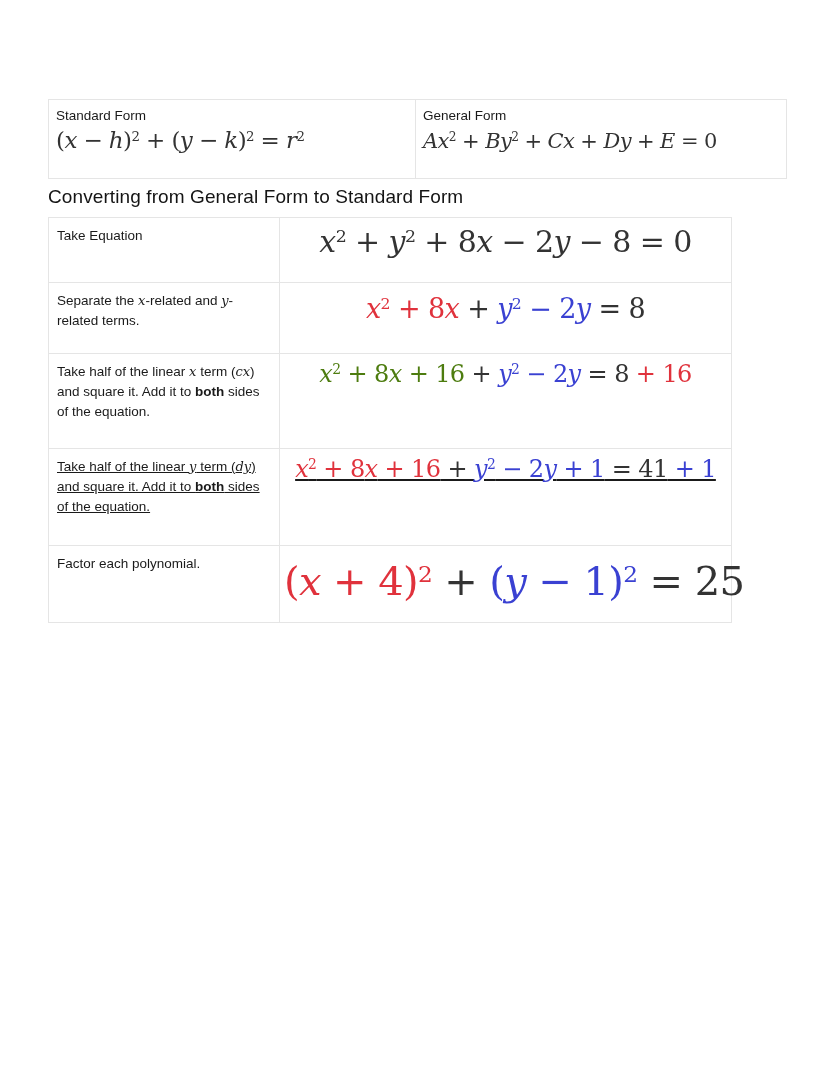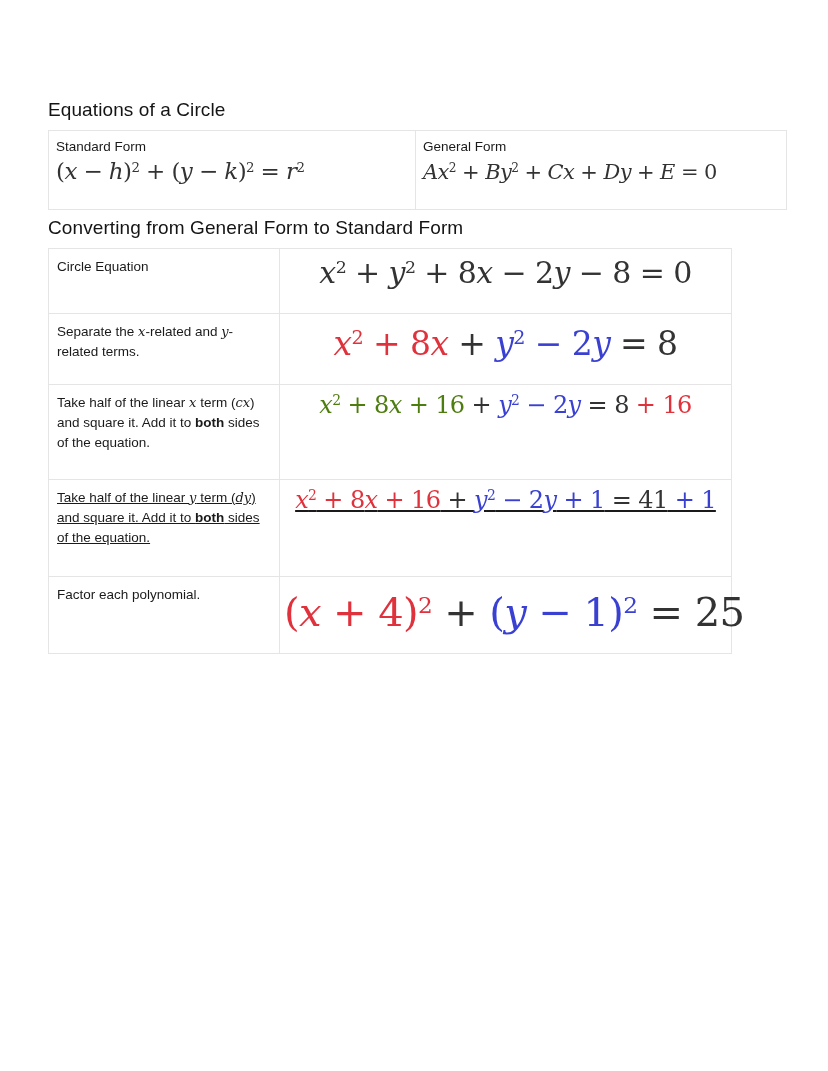--- a/index.html
+++ b/index.html
@@ -36,39 +36,38 @@
 
   
   .steps td.lbl{width:208px;padding:8px 14px 8px 8px;font-size:13.5px;line-height:20px;}
   .steps td.eqc{text-align:center;padding:5px 4px 6px 4px;}
   .steps tr:nth-child(1){height:65px;}
   .steps tr:nth-child(2){height:71px;}
   .steps tr:nth-child(3){height:95px;}
   .steps tr:nth-child(4){height:97px;text-decoration:underline;}
   .steps tr:nth-child(5){height:77px;}
   .steps tr:nth-child(1) .eq{font-size:30px;}
-  .steps tr:nth-child(2) .eq{font-size:33px;}
+  .steps tr:nth-child(2) .eq{font-size:27px;}
   .steps tr:nth-child(3) .eq{font-size:24px;}
   .steps tr:nth-child(4) .eq{font-size:24px;}
   .steps tr:nth-child(5) .eq{font-size:40px;}
   .steps tr:nth-child(2) .eqc{padding-top:9px;}
   .steps tr:nth-child(5) .eqc{padding-top:10px;}
 
   .lbl-math{
     font-family:"DejaVu Serif","Liberation Serif",serif;
     font-style:italic;font-size:13px;
   }
   .lbl-bold{font-weight:bold;}
 </style>
 </head>
 <body>
 
 <div class="page">
 
-  <h1 class="sec-title">Equations of a Circle</h1>
 
   <table class="forms">
     <tbody>
       <tr id="forms-row">
           <td class="c1">
             <div class="cell-label">Standard Form</div>
             <div class="eq"><span style="color: rgb(51, 51, 51);">(<i>x</i> − <i>h</i>)<sup>2</sup> + (<i>y</i> − <i>k</i>)<sup>2</sup> = <i>r</i><sup>2</sup></span></div>
           </td>
           <td class="c2">
             <div class="cell-label">General Form</div>
@@ -76,21 +75,21 @@
           </td>
         </tr>
     </tbody>
   </table>
 
   <h2 class="sec-title second">Converting from General Form to Standard Form</h2>
 
   <table class="steps">
     <tbody id="steps-body">
         <tr>
-          <td class="lbl"><span>Circle Equation</span></td>
+          <td class="lbl"><span>Take Equation</span></td>
           <td class="eqc">
             <div class="eq"><span style="color: rgb(51, 51, 51);"><i>x</i><sup>2</sup> + <i>y</i><sup>2</sup> + 8<i>x</i> − 2<i>y</i> − 8 = 0</span></div>
           </td>
         </tr>
         <tr>
           <td class="lbl"><span>Separate the </span><span class="lbl-math">x</span><span>-related and </span><span class="lbl-math">y</span><span>-related terms.</span></td>
           <td class="eqc">
             <div class="eq"><span style="color: rgb(224, 50, 60);"><i>x</i><sup>2</sup> + 8<i>x</i></span><span style="color: rgb(51, 51, 51);"> + </span><span style="color: rgb(58, 65, 210);"><i>y</i><sup>2</sup> − 2<i>y</i></span><span style="color: rgb(51, 51, 51);"> = 8</span></div>
           </td>
         </tr>

